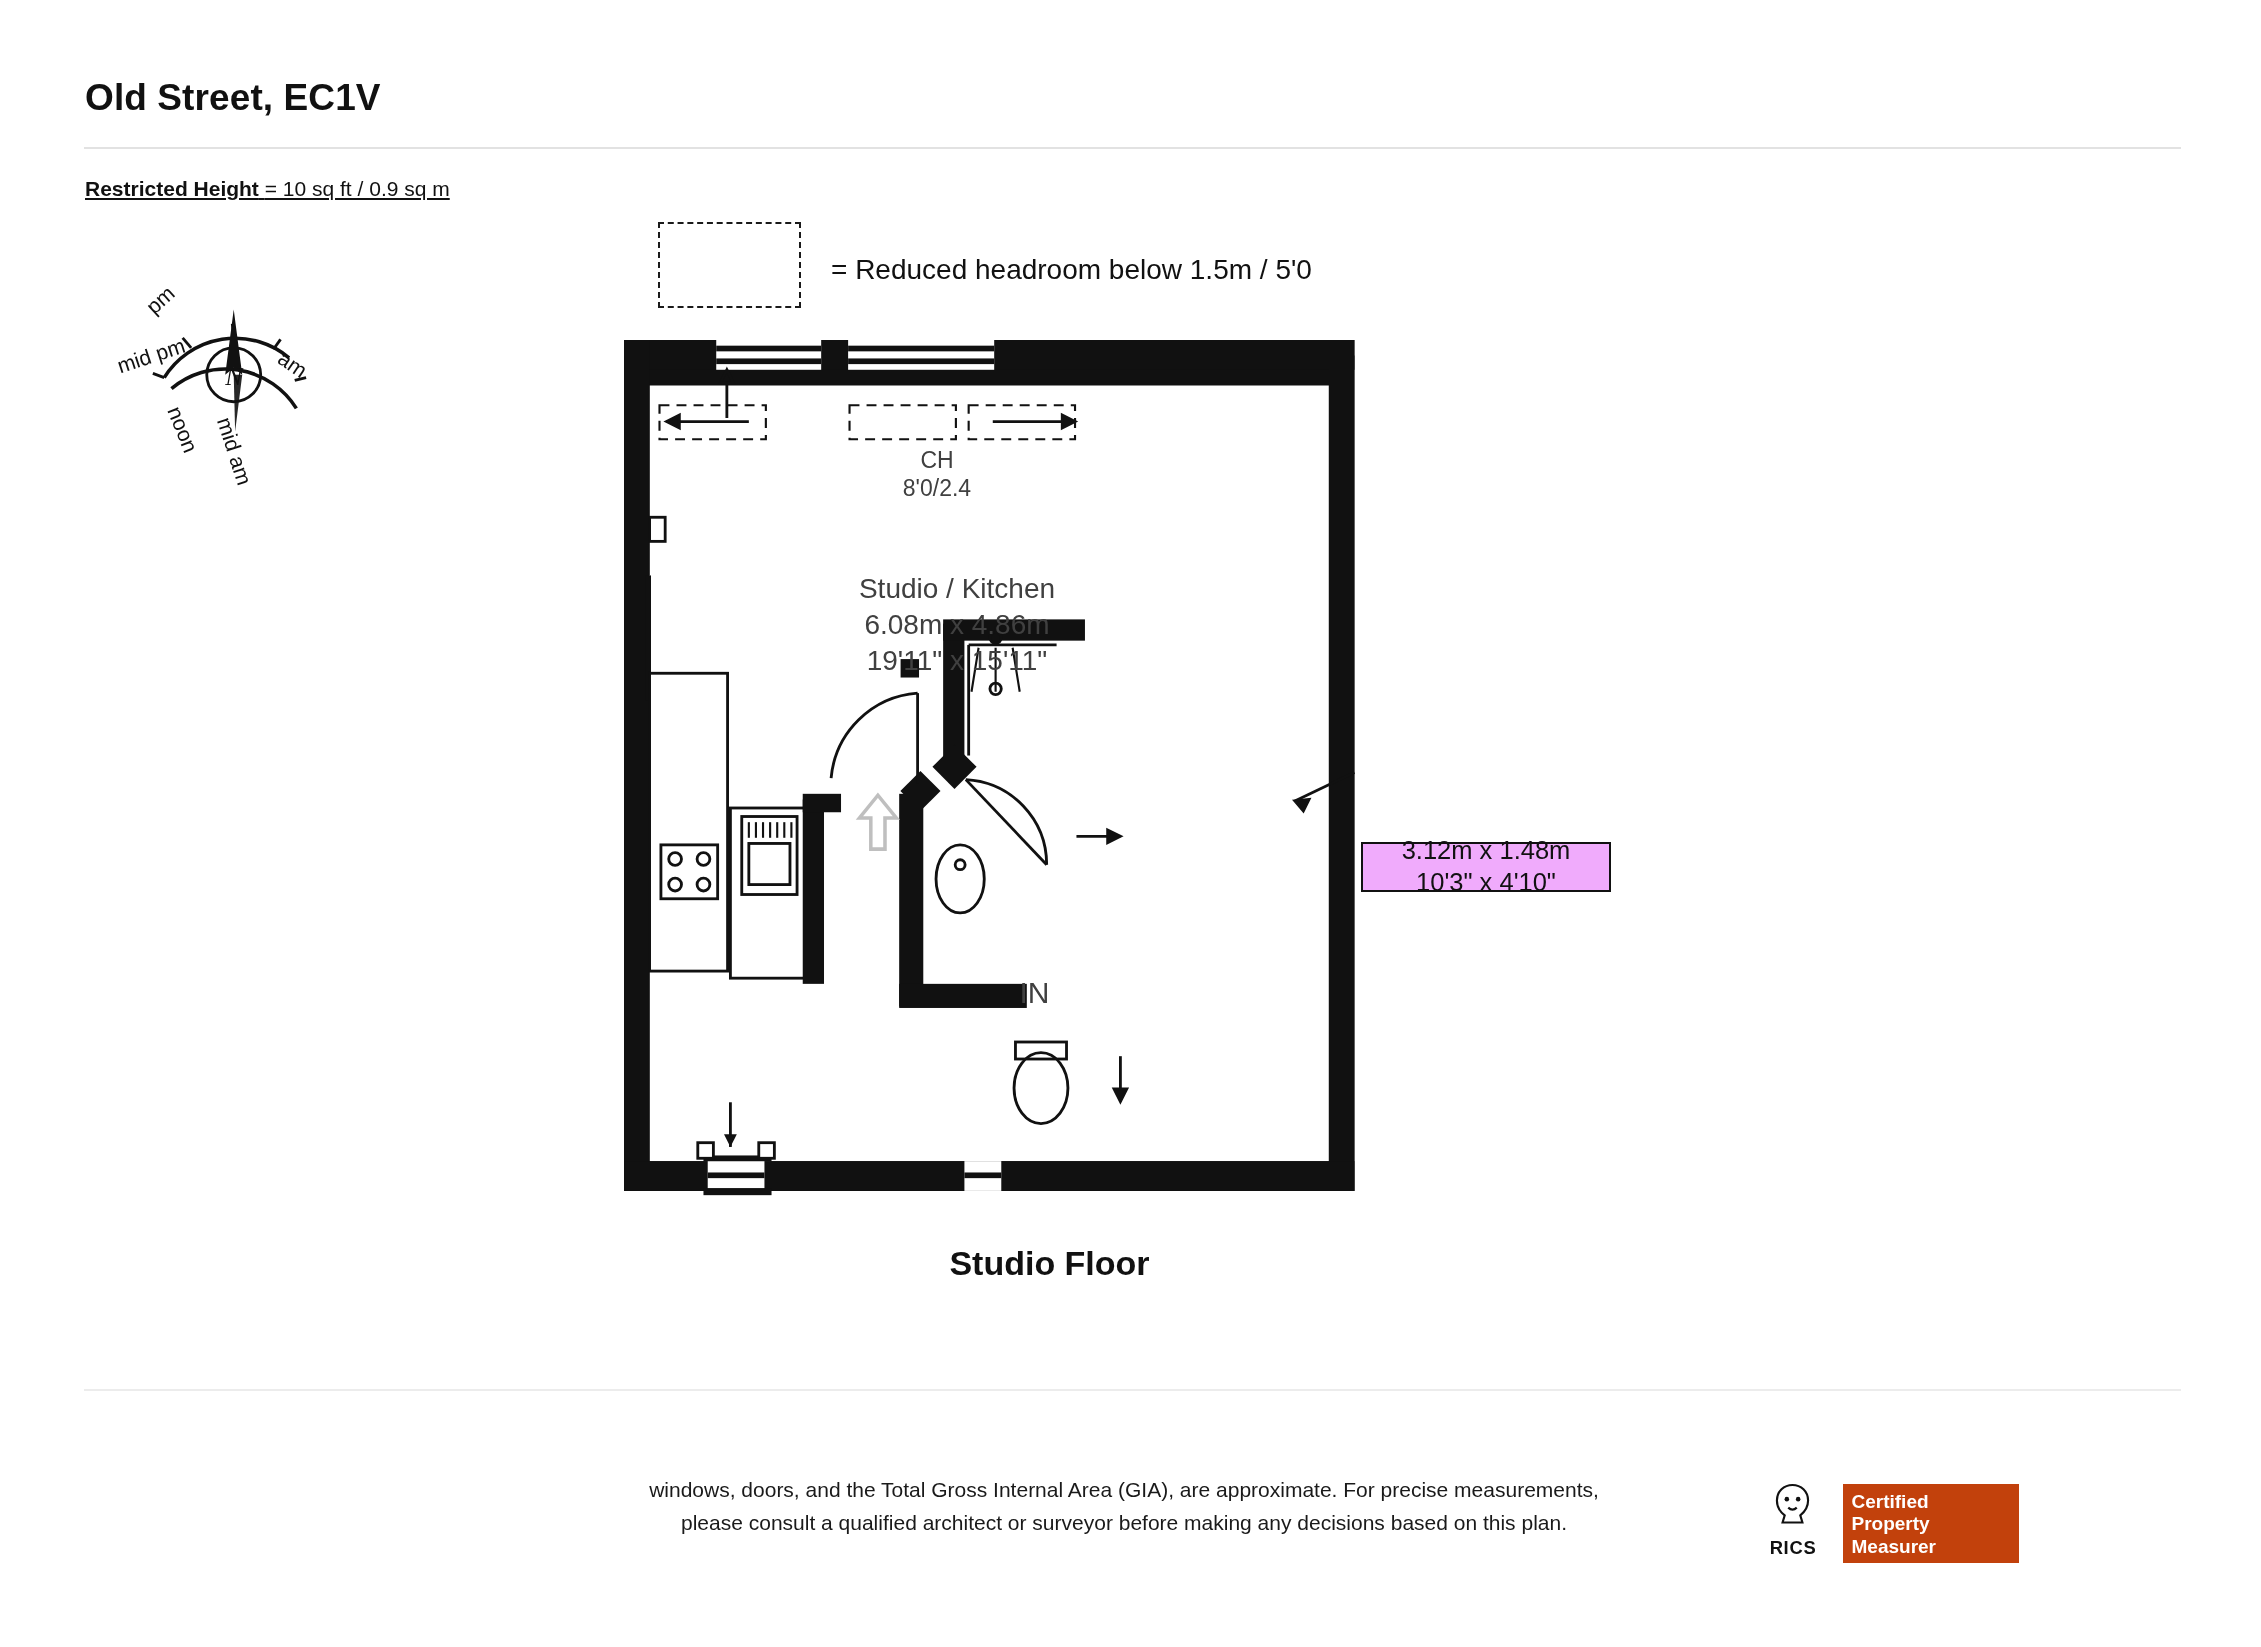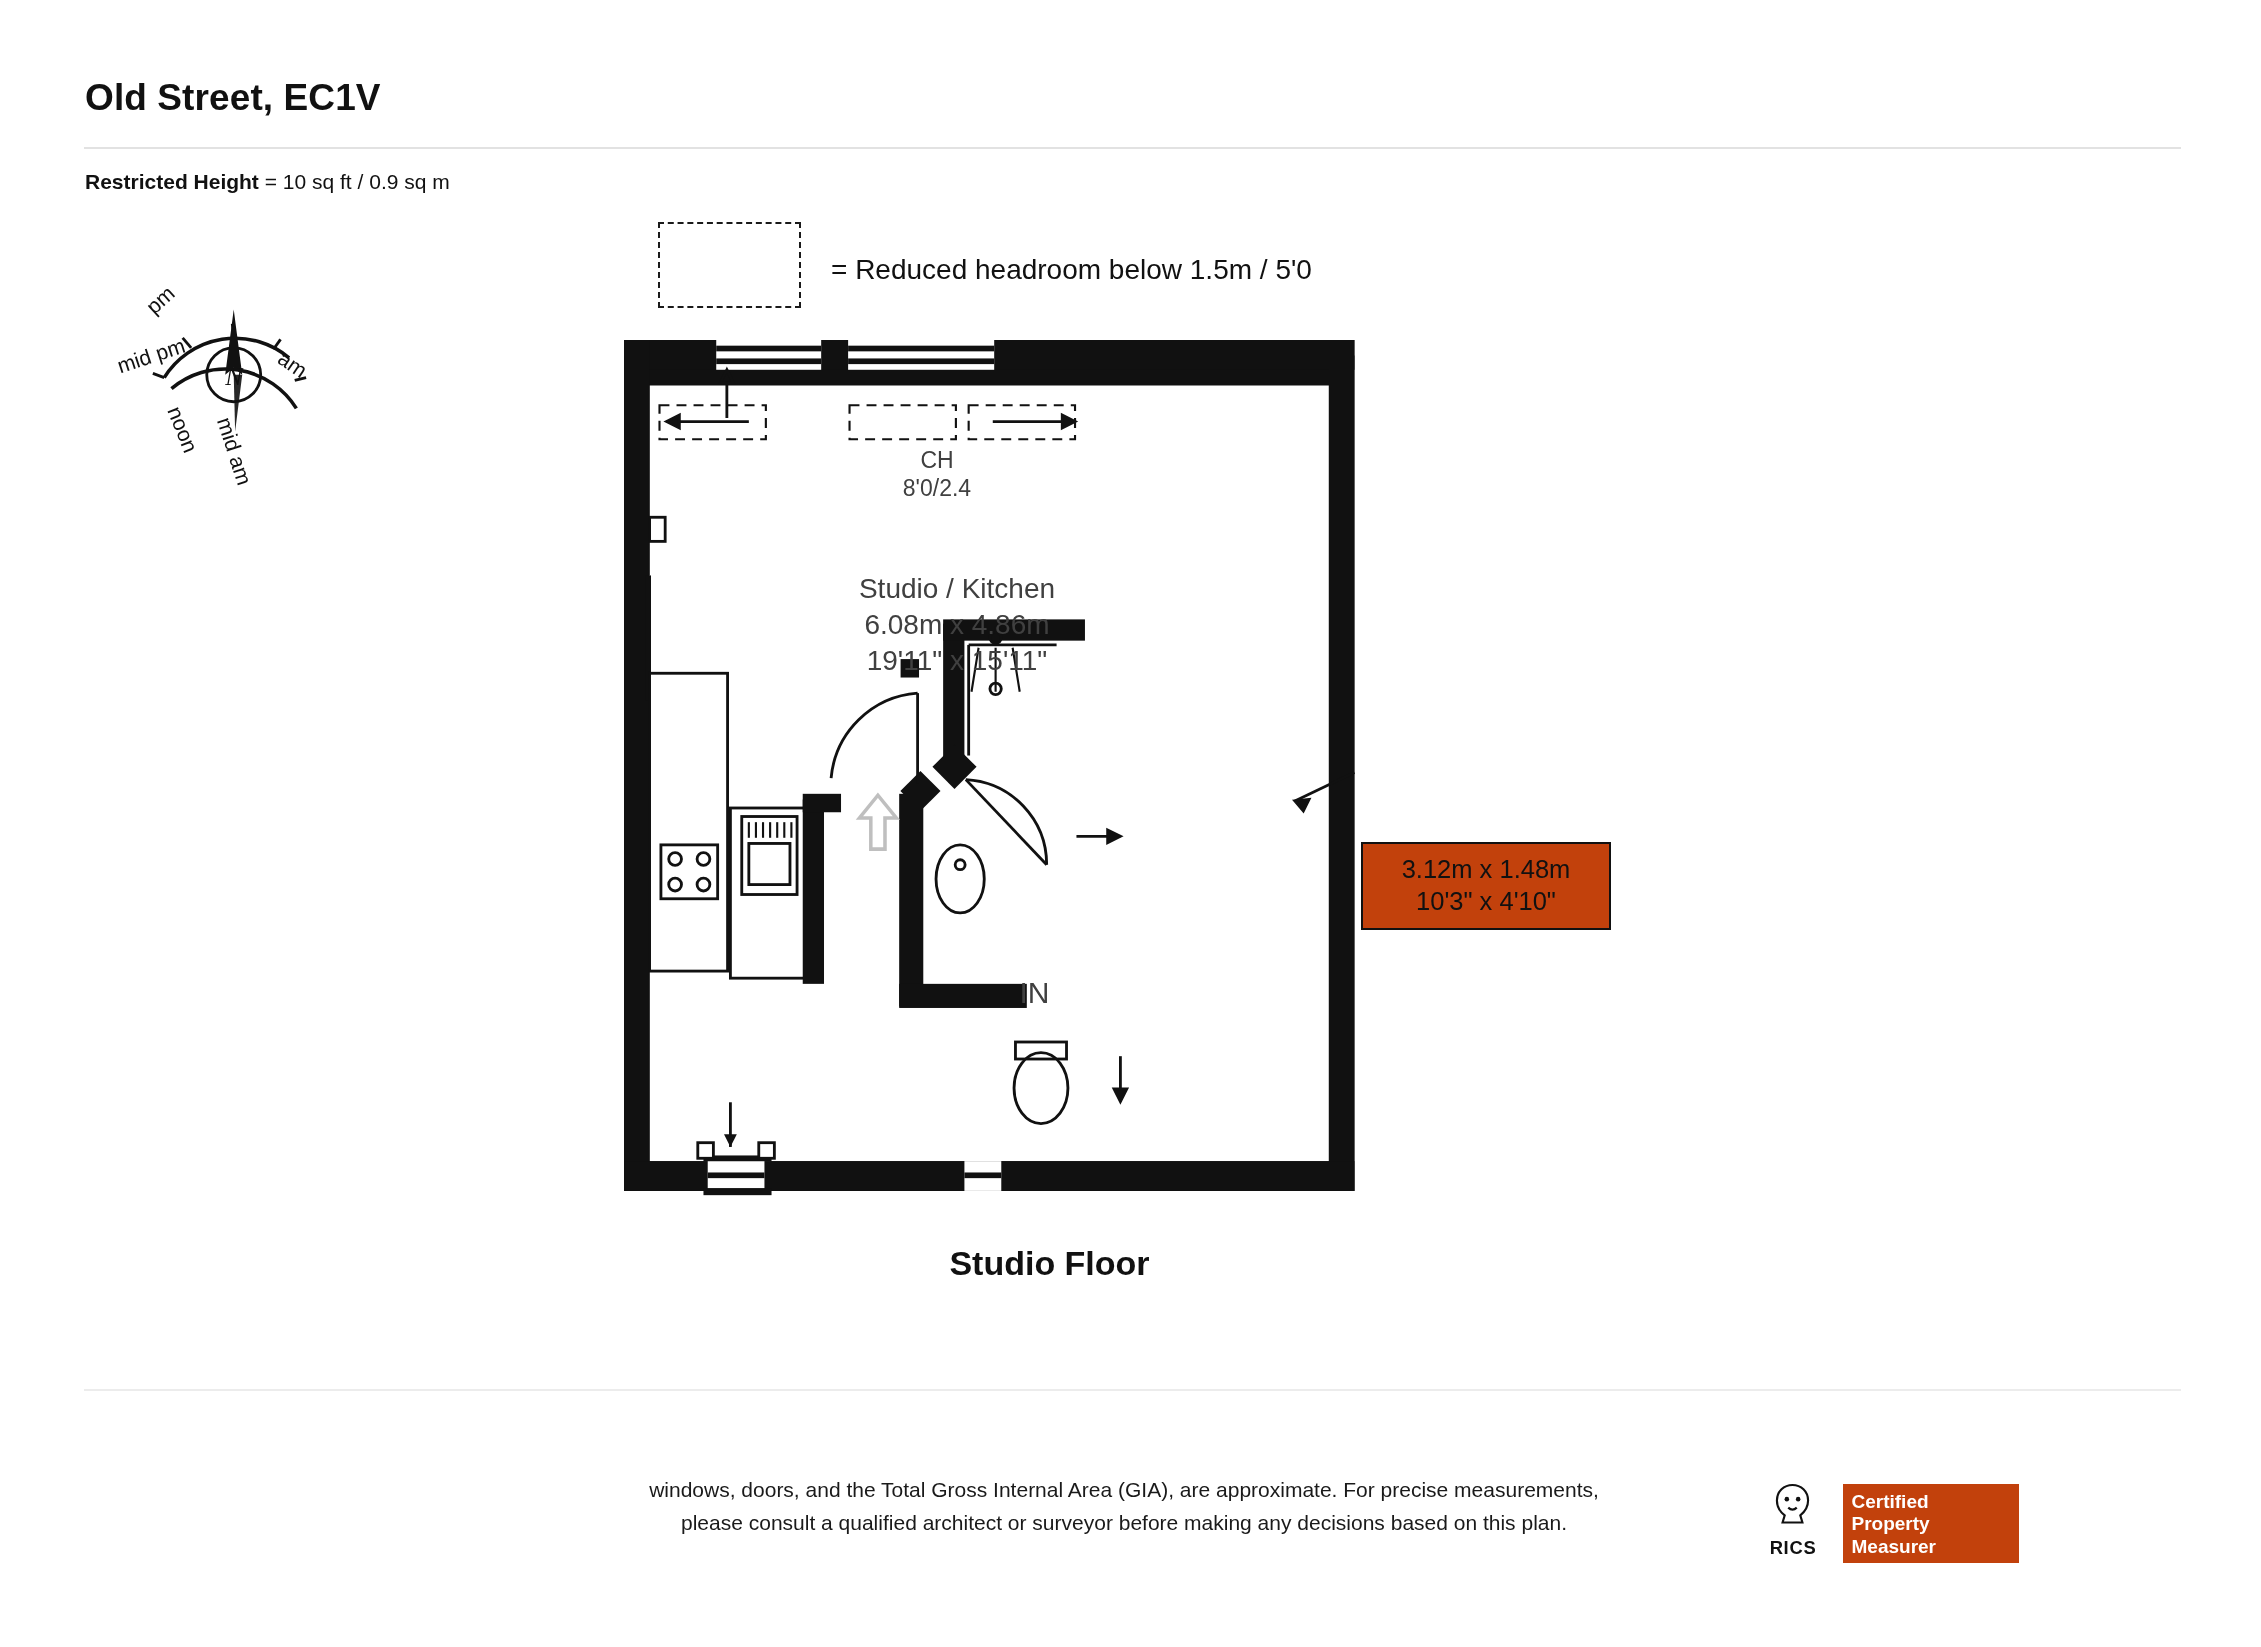--- a/index.html
+++ b/index.html
@@ -47,23 +47,24 @@
     left: 84px;
     top: 147px;
     width: 2097px;
     height: 2.1px;
     background: #e2e2e2;
   }
 
   #restricted-height {
     position: absolute;
     left: 85px;
-    top: 170px;
+    top: 177px;
     font-size: 21px;
     white-space: nowrap;
+    text-decoration: underline;
   }
   #restricted-height .lbl { font-weight: bold; }
 
   
   #legend-swatch {
     position: absolute;
     left: 658px;
     top: 222px;
     width: 143px;
     height: 86px;
@@ -125,23 +126,23 @@
     left: 992px;
     top: 975px;
     width: 85px;
     font-size: 30px;
   }
   #bath-dims-box {
     position: absolute;
     left: 1361px;
     top: 842px;
     width: 250px;
-    height: 88px;
+    height: 50px;
     border: 2.1px solid #111;
-    background: #c2410c;
+    background: #f0abfc;
     box-sizing: border-box;
     display: flex;
     flex-direction: column;
     align-items: center;
     justify-content: center;
     font-size: 25.5px;
     line-height: 1.25;
     white-space: nowrap;
   }
   #floor-title {

